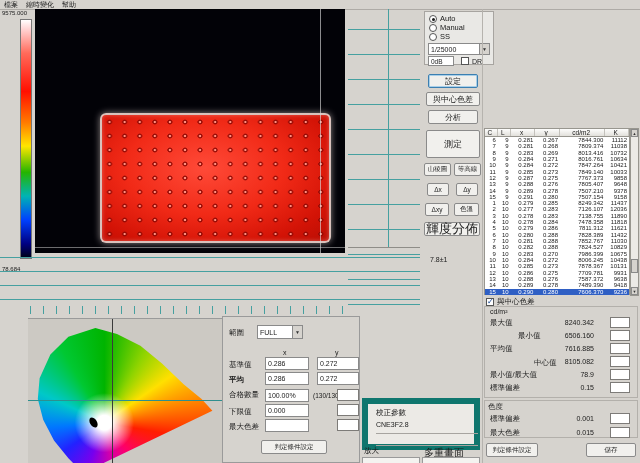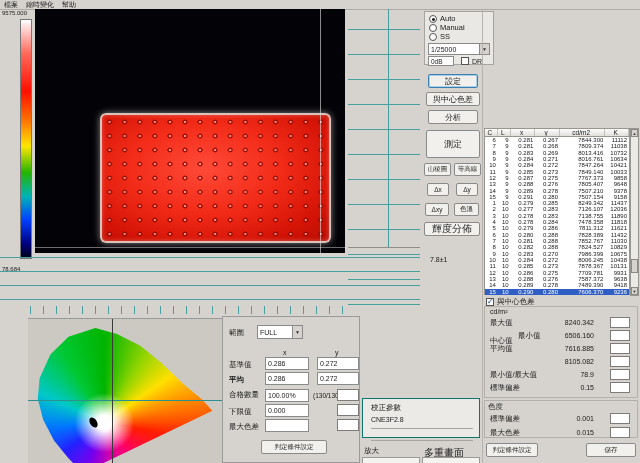--- a/index.html
+++ b/index.html
@@ -167,21 +167,21 @@
   <div class="field" style="left:42px; top:87px; width:44px; height:13px;">0.000</div>
   <div class="jbox" style="left:114px; top:87px; width:22px; height:12px;"></div>
 
   <span class="label" style="left:6px; top:105px; font-size:7.5px;">最大色差</span>
   <div class="field" style="left:42px; top:102px; width:44px; height:13px;"></div>
   <div class="jbox" style="left:114px; top:102px; width:22px; height:12px;"></div>
 
   <div class="btn small" style="left:38px; top:123px; width:66px; height:14px;">判定條件設定</div>
 </div>
 
-<div class="abs" style="left:362px; top:398px; width:118px; height:40px; border:1px solid #0f766e; background:#eceae6;">
+<div class="abs" style="left:362px; top:398px; width:118px; height:52px; border:6px solid #0f766e; background:#eceae6;">
   <span class="label" style="left:8px; top:4px; font-size:7.5px;">校正參數</span>
   <span class="label" style="left:8px; top:17px; font-size:7px;">CNE3F2.8</span>
   <div class="hr" style="left:8px; top:29px; width:102px;"></div>
   <div class="hr" style="left:8px; top:41px; width:102px;"></div>
 </div>
 <span class="abs label" style="left:364px; top:446px; font-size:7.5px;">放大</span>
 <span class="abs label" style="left:424px; top:446px; font-size:10px;">多重畫面</span>
 <div class="abs" style="left:362px; top:457px; width:58px; height:20px; border:1px solid #9a9a9a; background:#f4f3f0;"></div>
 <div class="abs" style="left:422px; top:457px; width:58px; height:20px; border:1px solid #9a9a9a; background:#f4f3f0;"></div>
 
@@ -212,21 +212,21 @@
 <div class="btn primary" style="left:428px; top:74px; width:50px; height:14px;">設定</div>
 <div class="btn" style="left:426px; top:92px; width:54px; height:14px;">與中心色差</div>
 <div class="btn" style="left:428px; top:110px; width:50px; height:14px;">分析</div>
 <div class="btn" style="left:426px; top:130px; width:54px; height:28px; font-size:9px;">測定</div>
 <div class="btn small" style="left:424px; top:163px; width:27px; height:13px;">山稜圖</div>
 <div class="btn small" style="left:454px; top:163px; width:27px; height:13px;">等高線</div>
 <div class="btn small" style="left:427px; top:183px; width:22px; height:13px;">Δx</div>
 <div class="btn small" style="left:456px; top:183px; width:22px; height:13px;">Δy</div>
 <div class="btn small" style="left:425px; top:203px; width:24px; height:13px;">Δxy</div>
 <div class="btn small" style="left:454px; top:203px; width:25px; height:13px;">色溫</div>
-<div class="btn" style="left:424px; top:222px; width:56px; height:14px; font-size:10px;">輝度分佈</div>
+<div class="btn" style="left:424px; top:222px; width:56px; height:14px; font-size:13px;">輝度分佈</div>
 
 <div class="abs sep-v"></div>
 
 <div class="abs thead">
   <span class="tc c0">C</span>
   <span class="tc c1">L</span>
   <span class="tc c2">x</span>
   <span class="tc c3">y</span>
   <span class="tc c4">cd/m2</span>
   <span class="tc c5">K</span>
@@ -451,21 +451,21 @@
 <div class="jbox" style="left:610px; top:317px; width:20px; height:11px;"></div>
 
 <span class="stat-label" style="top:331px;margin-left:28px;">最小值</span>
 <span class="stat-value" style="top:332px;">6506.160</span>
 <div class="jbox" style="left:610px; top:330px; width:20px; height:11px;"></div>
 
 <span class="stat-label" style="top:344px;font-family:Liberation Serif, serif;">平均值</span>
 <span class="stat-value" style="top:345px;">7616.885</span>
 <div class="jbox" style="left:610px; top:343px; width:20px; height:11px;"></div>
 
-<span class="stat-label" style="top:336px;">中心值</span>
+<span class="stat-label" style="top:358px;margin-left:44px;">中心值</span>
 <span class="stat-value" style="top:358px;">8105.082</span>
 <div class="jbox" style="left:610px; top:356px; width:20px; height:11px;"></div>
 
 <span class="stat-label" style="top:370px;">最小值/最大值</span>
 <span class="stat-value" style="top:371px;">78.9</span>
 <div class="jbox" style="left:610px; top:369px; width:20px; height:11px;"></div>
 
 <span class="stat-label" style="top:383px;">標準偏差</span>
 <span class="stat-value" style="top:384px;">0.15</span>
 <div class="jbox" style="left:610px; top:382px; width:20px; height:11px;"></div>

